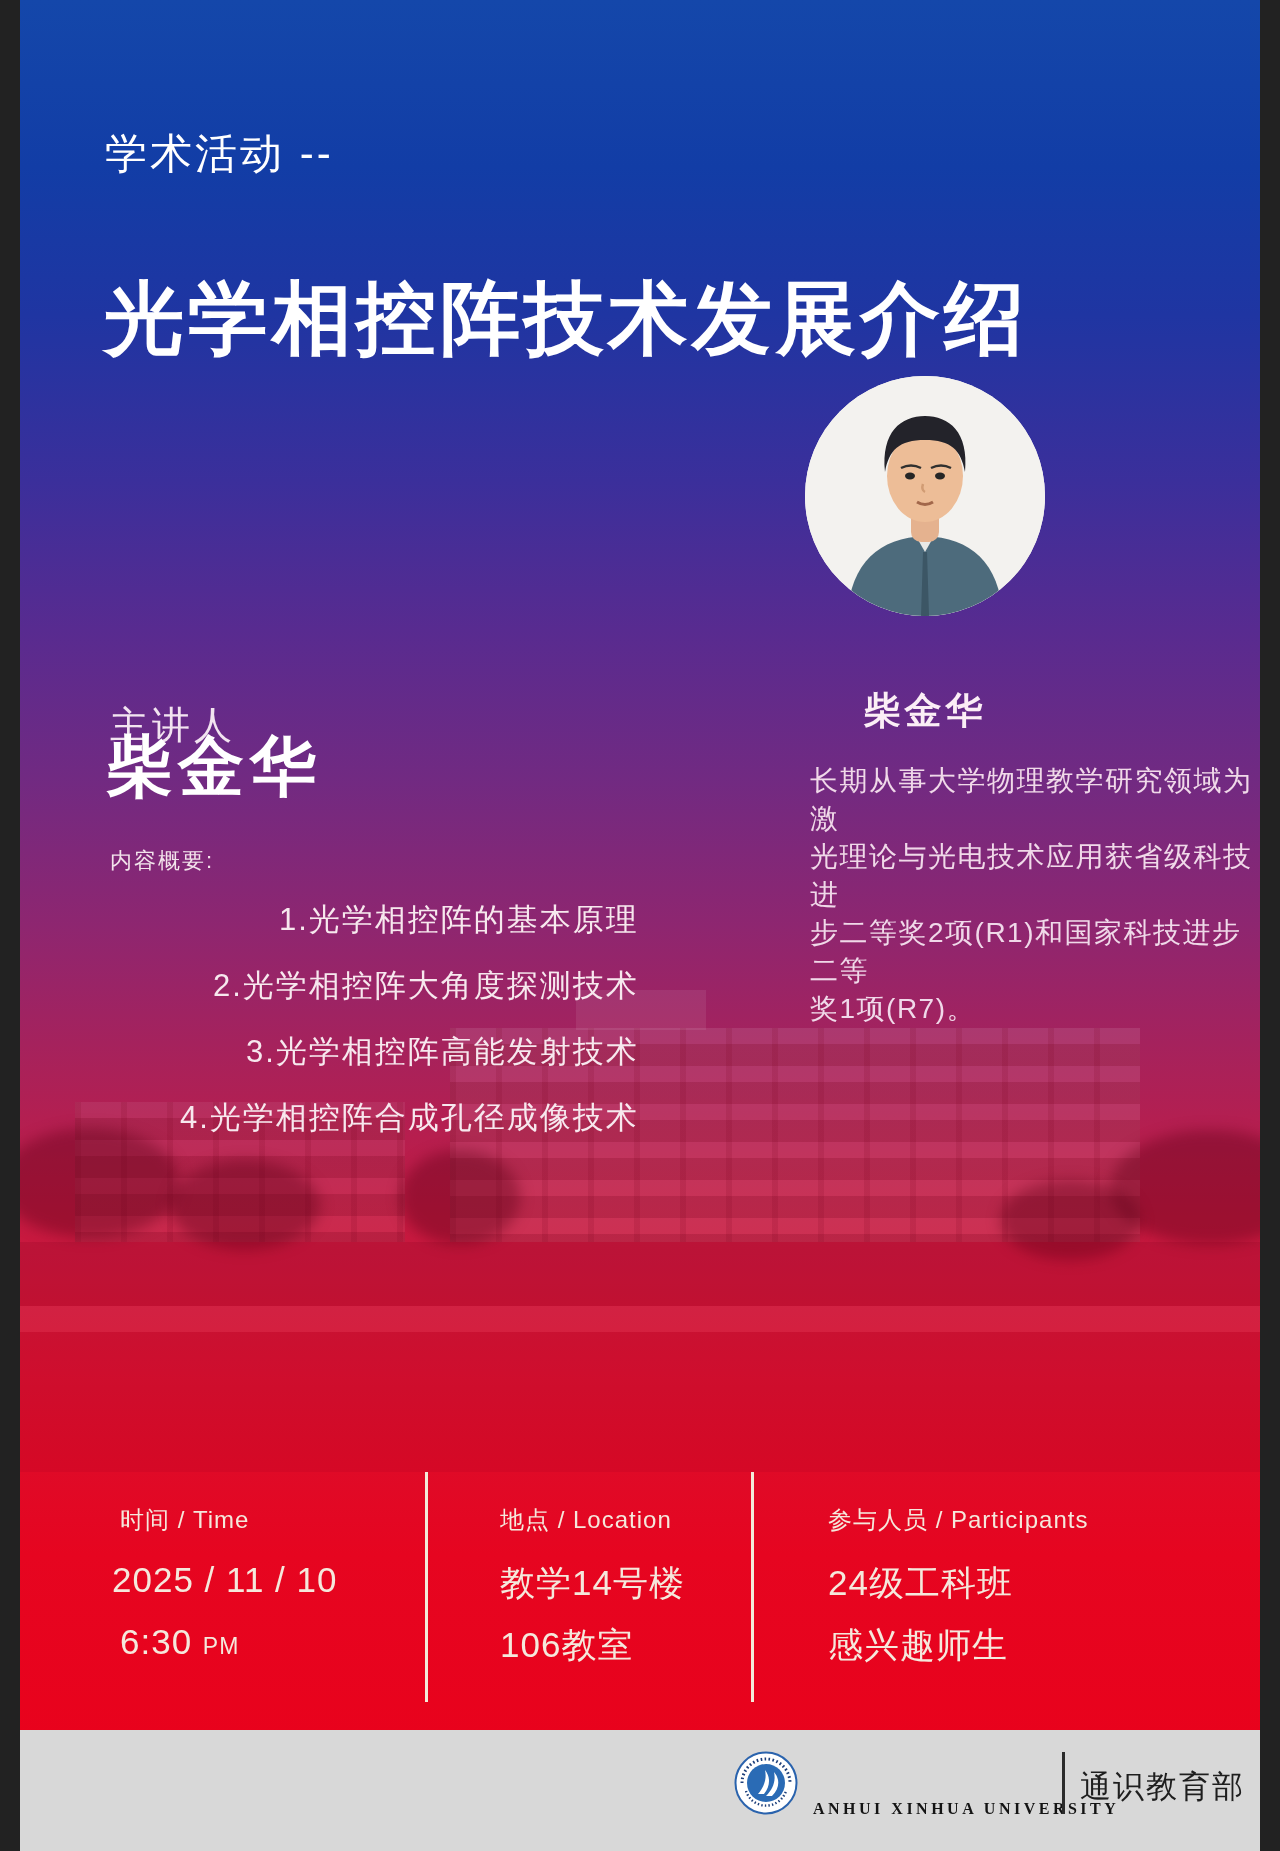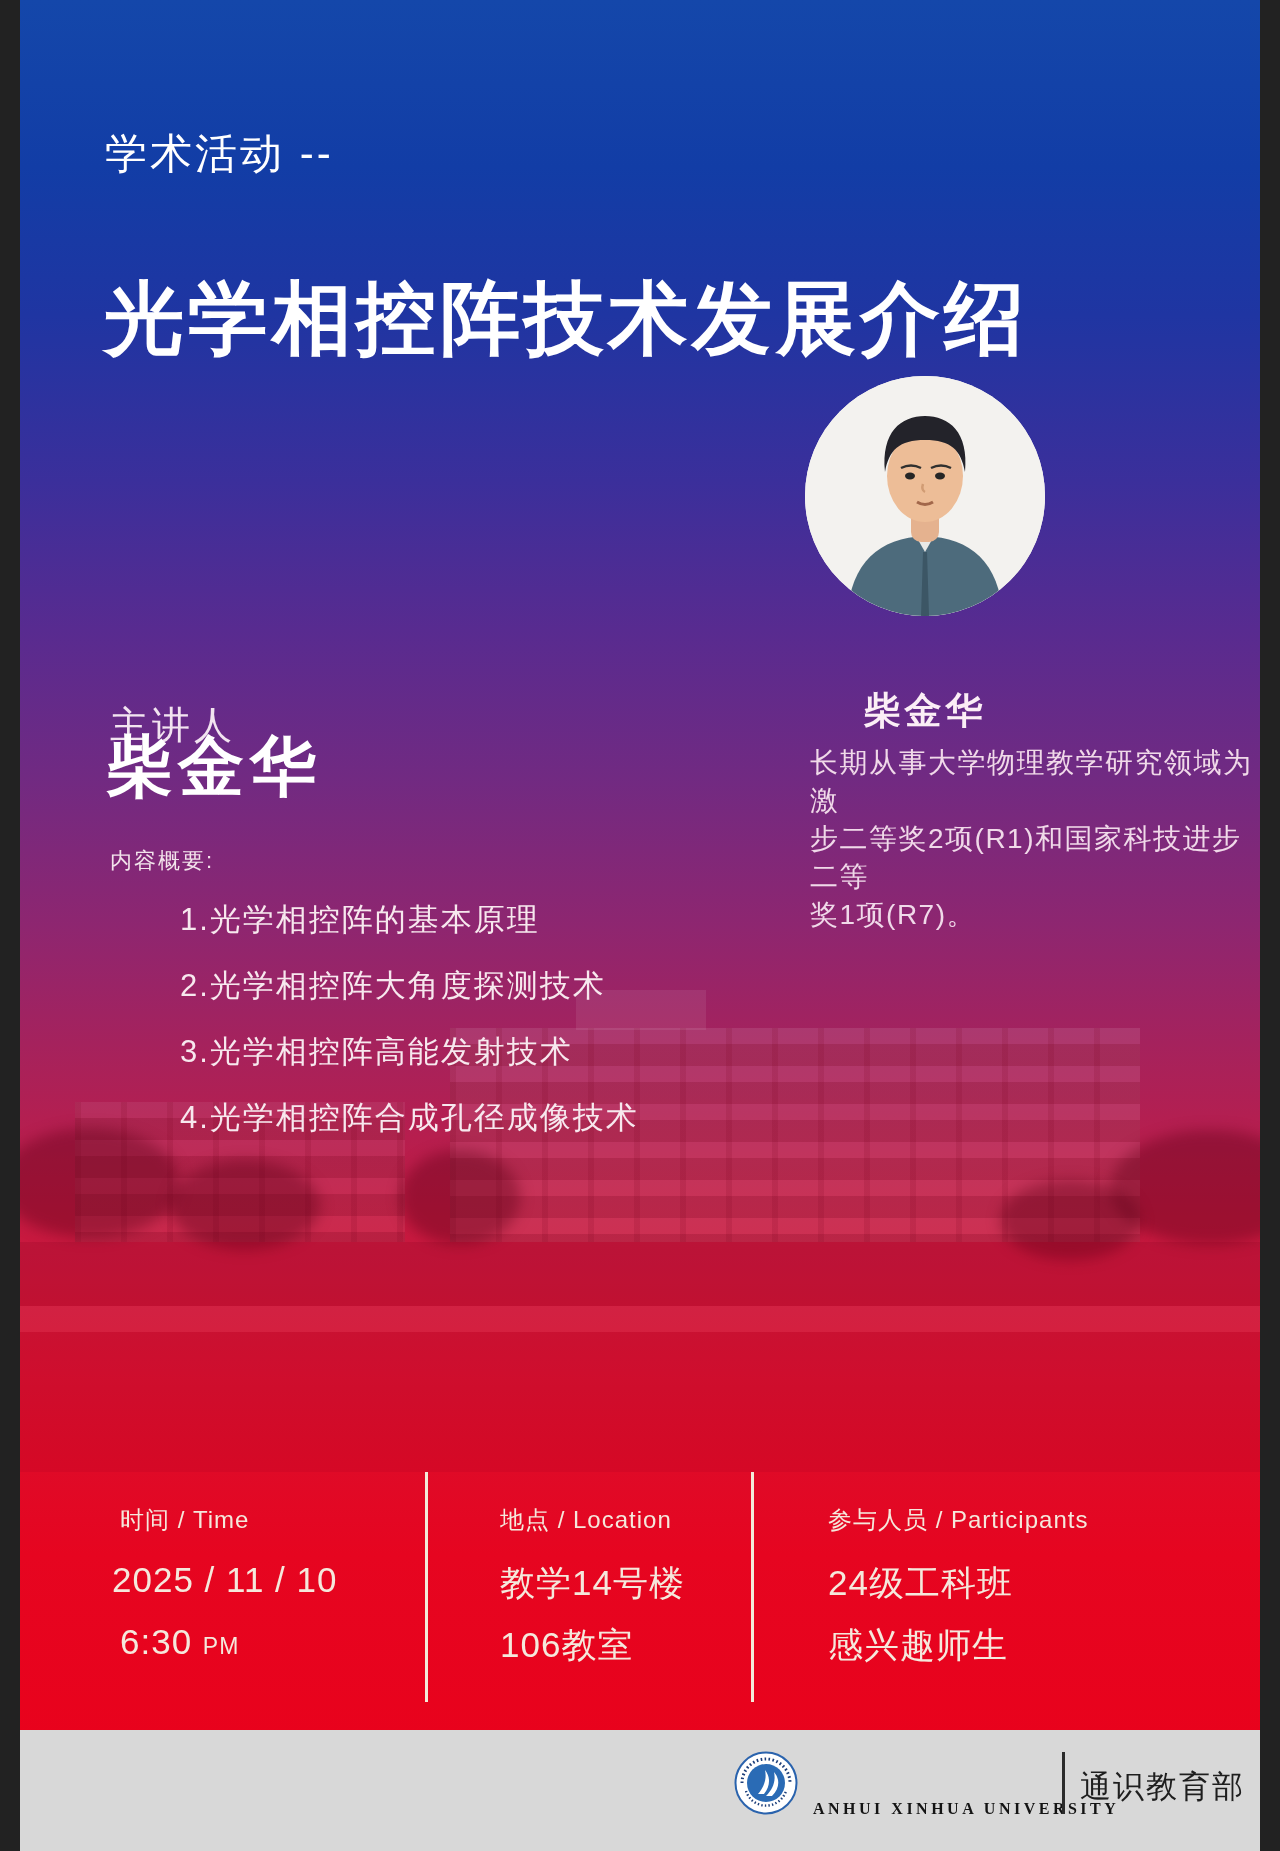--- a/index.html
+++ b/index.html
@@ -36,32 +36,32 @@
   .ground{position:absolute;left:0;width:1280px;background:rgba(125,0,28,0.18);}
   .road{position:absolute;left:0;width:1280px;background:rgba(255,255,255,0.06);}
   
   .eyebrow{position:absolute;left:85px;top:126px;font-size:42px;color:#ffffff;letter-spacing:3px;font-weight:400;}
   .title{position:absolute;left:84px;top:266px;font-size:80px;color:#ffffff;font-weight:700;letter-spacing:4px;white-space:nowrap;}
   .speaker-label{position:absolute;left:90px;top:700px;font-size:38px;color:#f2e4f0;letter-spacing:4px;}
   .speaker-name-big{position:absolute;left:86px;top:722px;font-size:66px;color:#ffffff;font-weight:700;letter-spacing:6px;
     font-family:"Liberation Serif","DejaVu Serif",serif;}
   .agenda-heading{position:absolute;left:90px;top:846px;font-size:22px;color:#f3e4ec;letter-spacing:2px;}
   .agenda-list{position:absolute;left:160px;top:904px;}
-  .agenda-item{font-size:31px;color:#f7e8ee;letter-spacing:2px;line-height:31px;margin-bottom:35px;}
+  .agenda-item{font-size:31px;color:#f7e8ee;letter-spacing:2px;line-height:31px;margin-bottom:35px;text-align:right;}
   
   .portrait{
     position:absolute;left:785px;top:376px;width:240px;height:240px;border-radius:50%;
     background:#f4f4f2;overflow:hidden;
   }
   .profile-name{
     position:absolute;left:785px;top:686px;width:240px;text-align:center;
     font-size:37px;color:#fbeef6;font-weight:700;letter-spacing:4px;
     font-family:"Liberation Serif","DejaVu Serif",serif;
   }
-  .profile-bio{position:absolute;left:790px;top:744px;width:460px;}
+  .profile-bio{position:absolute;left:790px;top:762px;width:460px;}
   .bio-line{font-size:28px;color:#f0d9e9;line-height:38px;letter-spacing:1.5px;}
   
   .detail-label{position:absolute;top:1504px;font-size:24px;color:#f5e8dc;letter-spacing:1px;}
   .detail-line1{position:absolute;top:1560px;font-size:35px;color:#f5e8dc;letter-spacing:1px;font-weight:400;}
   .detail-line2{position:absolute;top:1622px;font-size:35px;color:#f5e8dc;letter-spacing:1px;}
   .meridiem{font-size:23px;letter-spacing:1px;}
   .vdivider{position:absolute;width:3px;top:1472px;height:230px;background:#f3ead9;}
   
   .footer{position:absolute;left:0;top:1730px;width:1280px;height:121px;background:#d8d8d8;}
   .footer-logo{position:absolute;left:714px;top:1751px;width:64px;height:64px;}
@@ -124,20 +124,21 @@
   <div class="agenda-list">
     <div class="agenda-item">1.光学相控阵的基本原理</div>
     <div class="agenda-item">2.光学相控阵大角度探测技术</div>
     <div class="agenda-item">3.光学相控阵高能发射技术</div>
     <div class="agenda-item">4.光学相控阵合成孔径成像技术</div>
   </div>
 
   <div class="profile-name">柴金华</div>
   <div class="profile-bio">
     <div class="bio-line">长期从事大学物理教学研究领域为激</div>
+    <div class="bio-line">光理论与光电技术应用获省级科技进</div>
     <div class="bio-line">步二等奖2项(R1)和国家科技进步二等</div>
     <div class="bio-line">奖1项(R7)。</div>
   </div>
 
   <div class="detail-label" style="left:100px;">时间 / Time</div>
   <div class="detail-line1" style="left:92px;">2025 / 11 / 10</div>
   <div class="detail-line2" style="left:100px;"><span>6:30</span> <span class="meridiem">PM</span></div>
 
   <div class="vdivider" style="left:405px;"></div>
 

